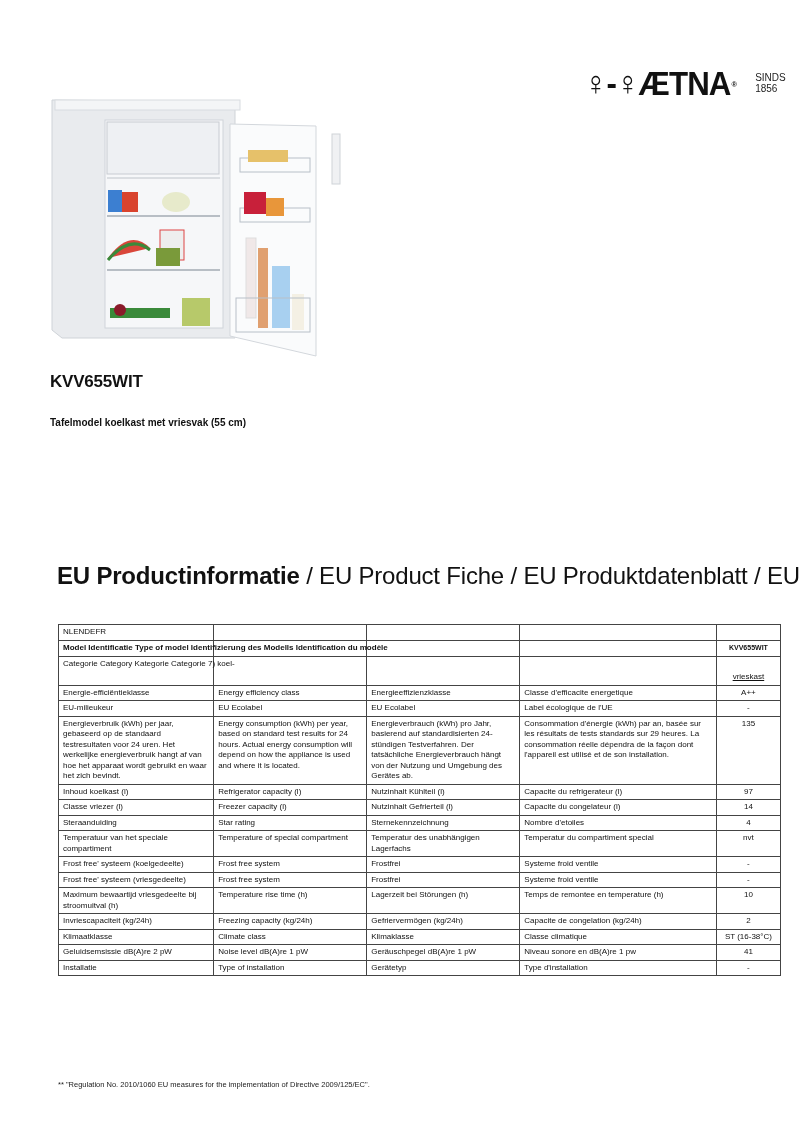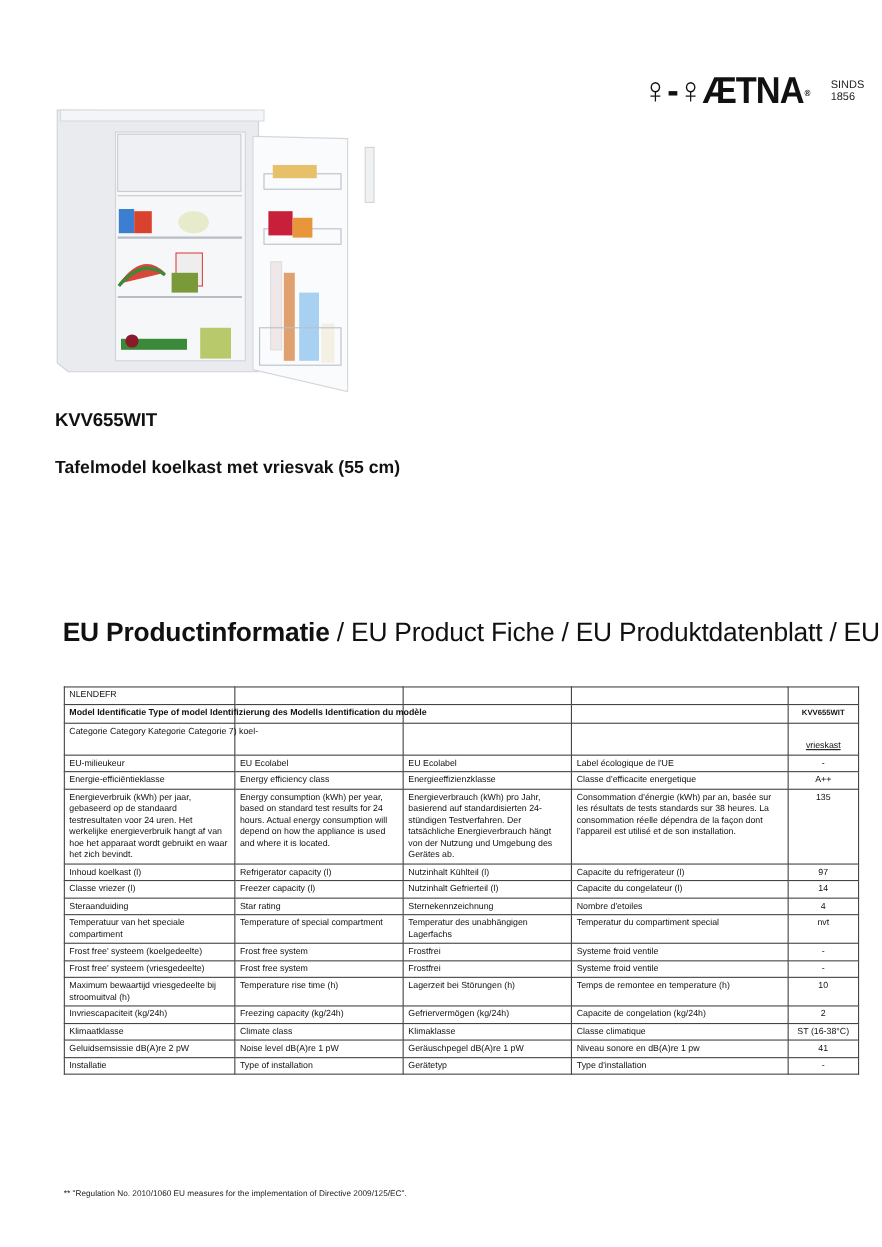--- a/index.html
+++ b/index.html
@@ -9,21 +9,21 @@
     .logo { position: absolute; left: 584px; top: 66px; display: flex; align-items: center; }
     .logo-mark { font-family: "Liberation Sans", sans-serif; font-weight: 900; font-size: 34px;
                  letter-spacing: -1px; color: #111; line-height: 34px; transform: scaleX(0.92);
                  transform-origin: left center; }
     .logo-mark .reg { font-size: 8px; vertical-align: top; position: relative; top: 2px; margin-left: 1px; }
     .logo-sub { margin-left: 6px; font-size: 10px; font-weight: normal; line-height: 11px; color: #222; }
 
     .product-img { position: absolute; left: 50px; top: 98px; width: 292px; height: 272px; }
 
     .model { position: absolute; left: 50px; top: 372px; font-size: 17px; font-weight: bold; letter-spacing: -0.2px; }
-    .subtitle { position: absolute; left: 50px; top: 417px; font-size: 16px; font-weight: bold; }
+    .subtitle { position: absolute; left: 50px; top: 417px; font-size: 10px; font-weight: bold; }
 
     .section-title { position: absolute; left: 57px; top: 562px; font-size: 24px; white-space: nowrap; letter-spacing: -0.2px; }
     .section-title b { font-weight: bold; }
 
     table.fiche { position: absolute; left: 58px; top: 624px; width: 723px; border-collapse: collapse;
                   font-size: 8px; line-height: 10.5px; table-layout: fixed; }
     table.fiche td { border: 1px solid #444; padding: 2px 4px; vertical-align: top; }
     table.fiche td.val { text-align: center; }
     .c1 { width: 150px; } .c2 { width: 148px; } .c3 { width: 148px; } .c4 { width: 190px; } .c5 { width: 62px; }
     .hdr-row td { height: 11px; }
@@ -116,38 +116,38 @@
       <td class="val"><span class="model-val">KVV655WIT</span></td>
     </tr>
     <tr>
       <td style="height:24px;"><span class="span-text">Categorie Category Kategorie Categorie 7) koel-</span></td>
       <td></td>
       <td></td>
       <td></td>
       <td class="val" style="vertical-align:bottom;text-decoration:underline;">vrieskast</td>
     </tr>
   <tr>
-        <td>EU-milieukeur</td>
-        <td>EU Ecolabel</td>
-        <td>EU Ecolabel</td>
-        <td>Label écologique de l'UE</td>
-        <td class="val">-</td>
-      </tr>
-      <tr>
         <td>Energie-efficiëntieklasse</td>
         <td>Energy efficiency class</td>
         <td>Energieeffizienzklasse</td>
         <td>Classe d'efficacite energetique</td>
         <td class="val">A++</td>
       </tr>
       <tr>
+        <td>EU-milieukeur</td>
+        <td>EU Ecolabel</td>
+        <td>EU Ecolabel</td>
+        <td>Label écologique de l'UE</td>
+        <td class="val">-</td>
+      </tr>
+      <tr>
         <td>Energieverbruik (kWh) per jaar, gebaseerd op de standaard testresultaten voor 24 uren. Het werkelijke energieverbruik hangt af van hoe het apparaat wordt gebruikt en waar het zich bevindt.</td>
         <td>Energy consumption (kWh) per year, based on standard test results for 24 hours. Actual energy consumption will depend on how the appliance is used and where it is located.</td>
         <td>Energieverbrauch (kWh)  pro Jahr, basierend auf standardisierten 24-stündigen Testverfahren. Der tatsächliche Energieverbrauch hängt von der Nutzung und Umgebung des Gerätes ab.</td>
-        <td>Consommation d'énergie (kWh) par an, basée sur les résultats de tests standards sur 38 heures. La consommation réelle dépendra de la façon dont l'appareil est utilisé et de son installation.</td>
+        <td>Consommation d'énergie (kWh) par an, basée sur les résultats de tests standards sur 29 heures. La consommation réelle dépendra de la façon dont l'appareil est utilisé et de son installation.</td>
         <td class="val">135</td>
       </tr>
       <tr>
         <td>Inhoud koelkast (l)</td>
         <td>Refrigerator capacity (l)</td>
         <td>Nutzinhalt Kühlteil (l)</td>
         <td>Capacite du refrigerateur (l)</td>
         <td class="val">97</td>
       </tr>
       <tr>

